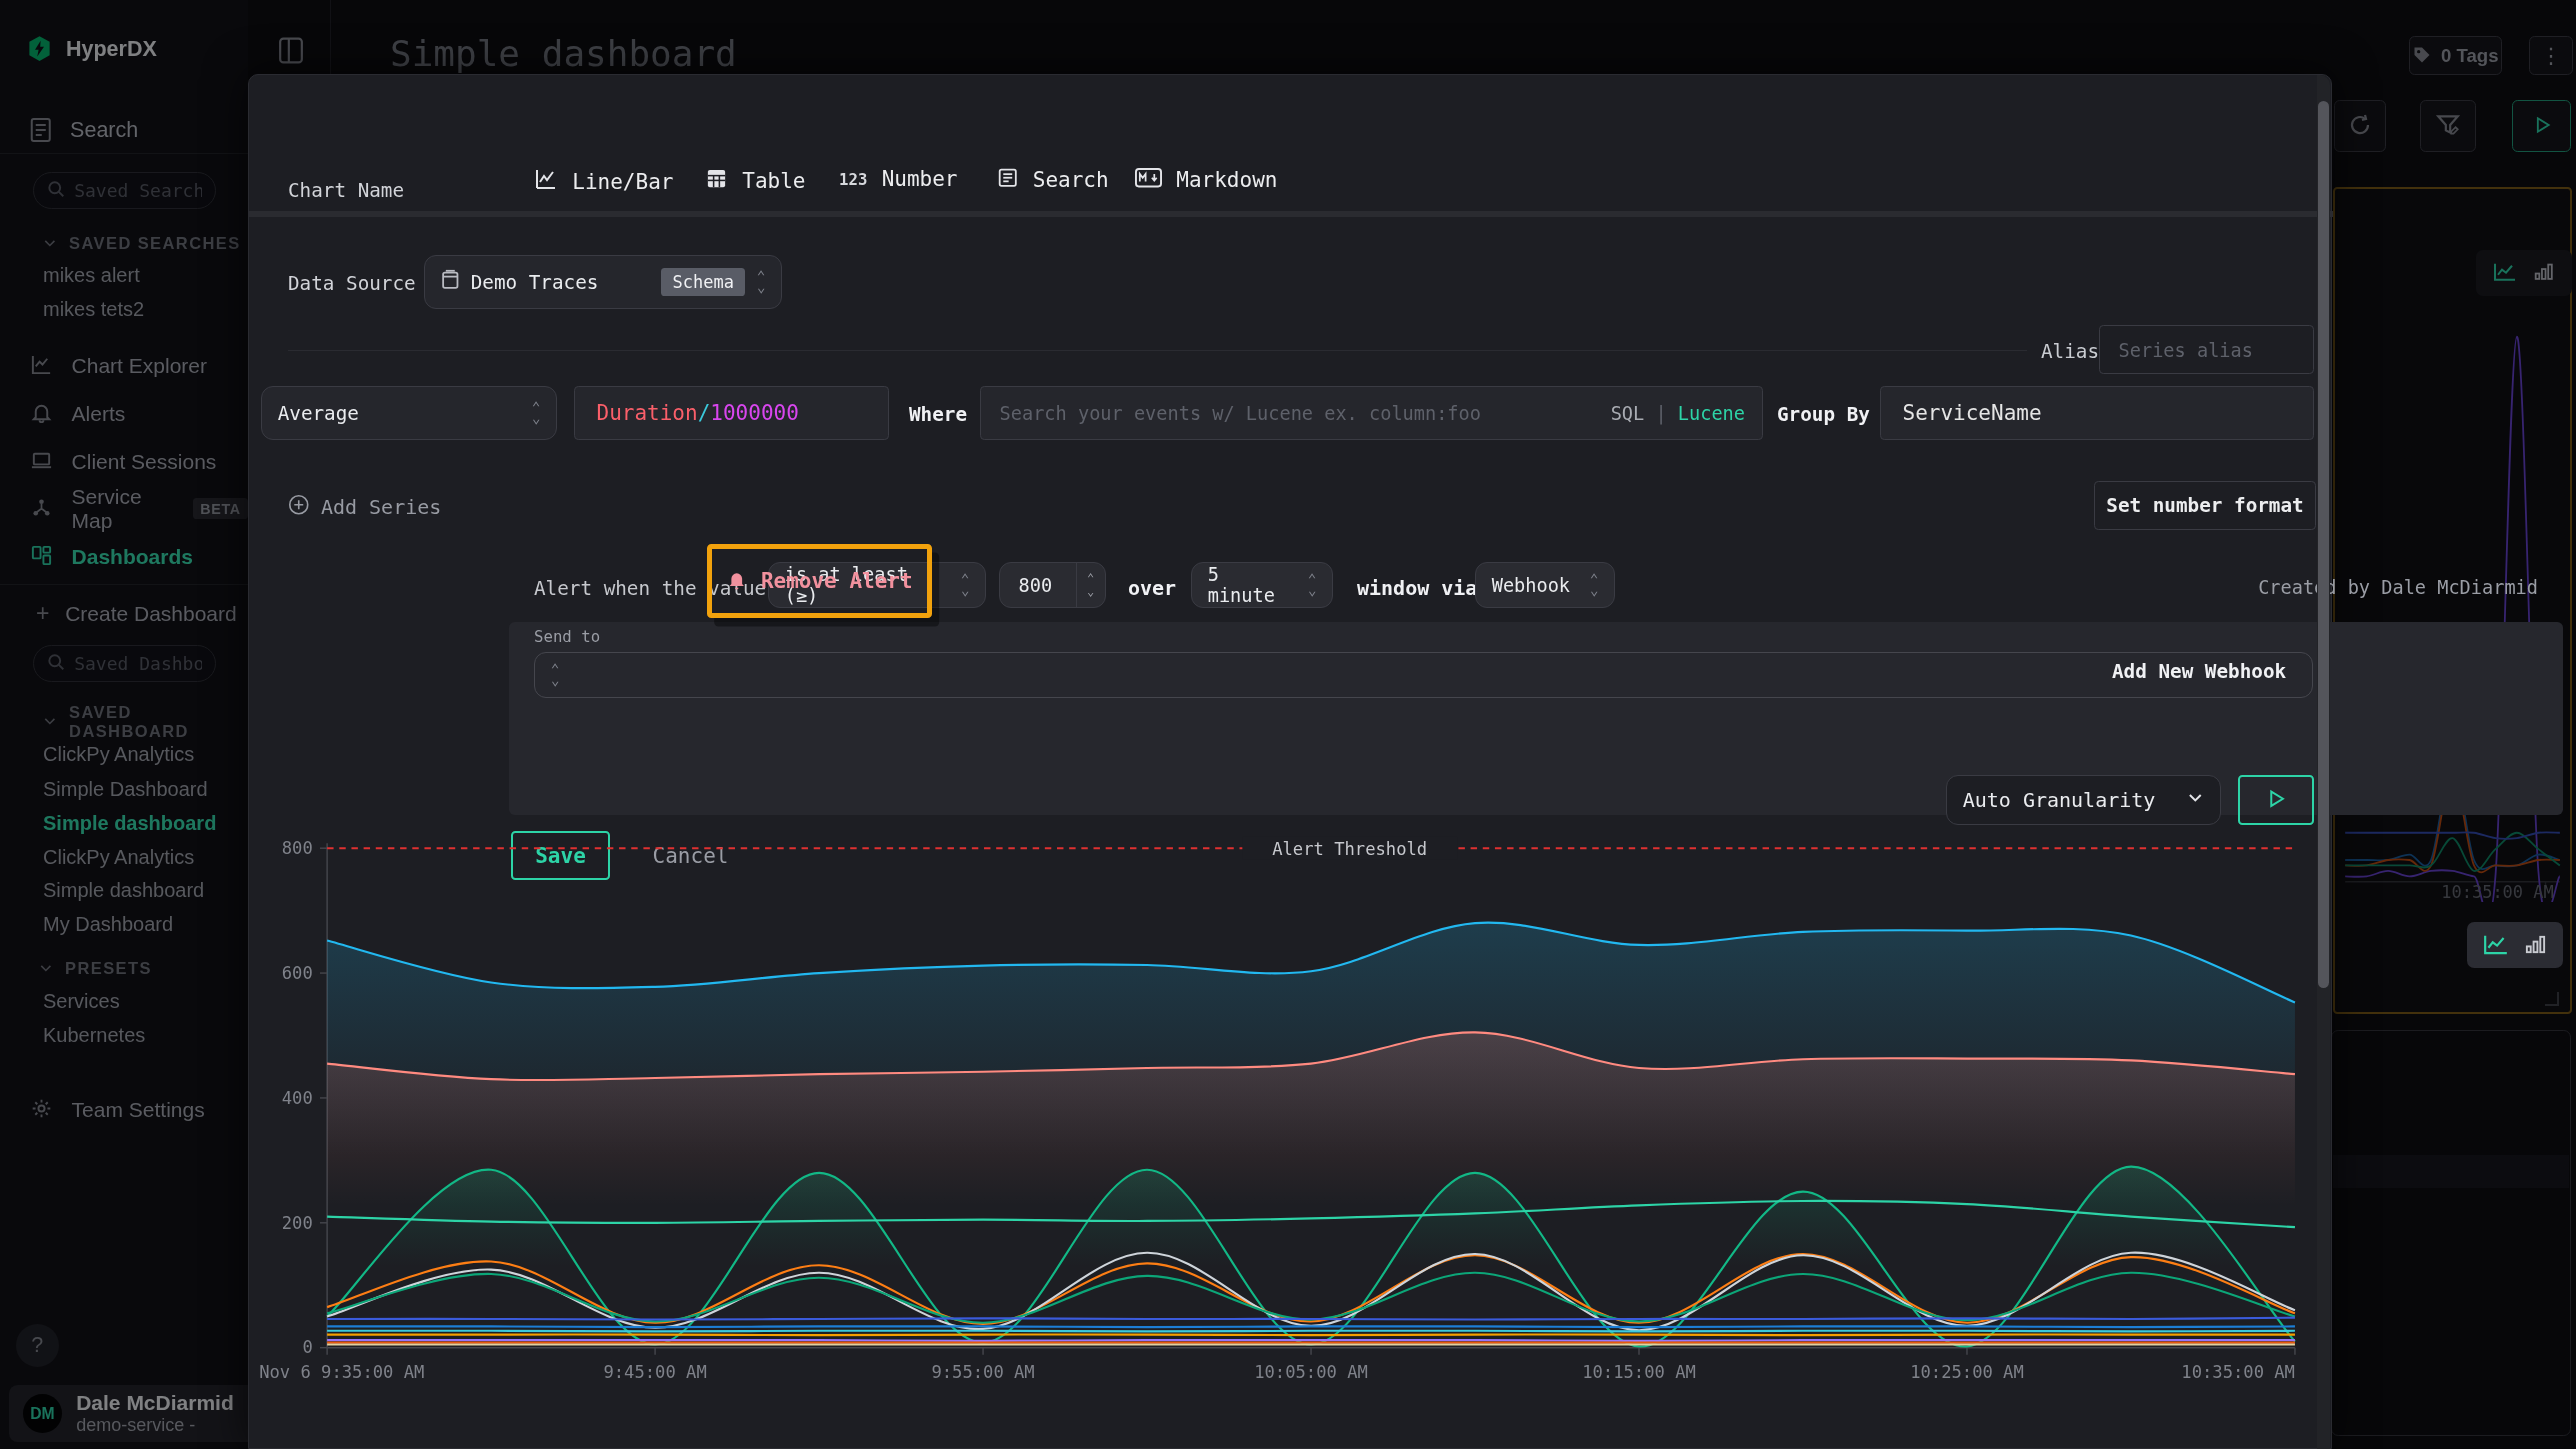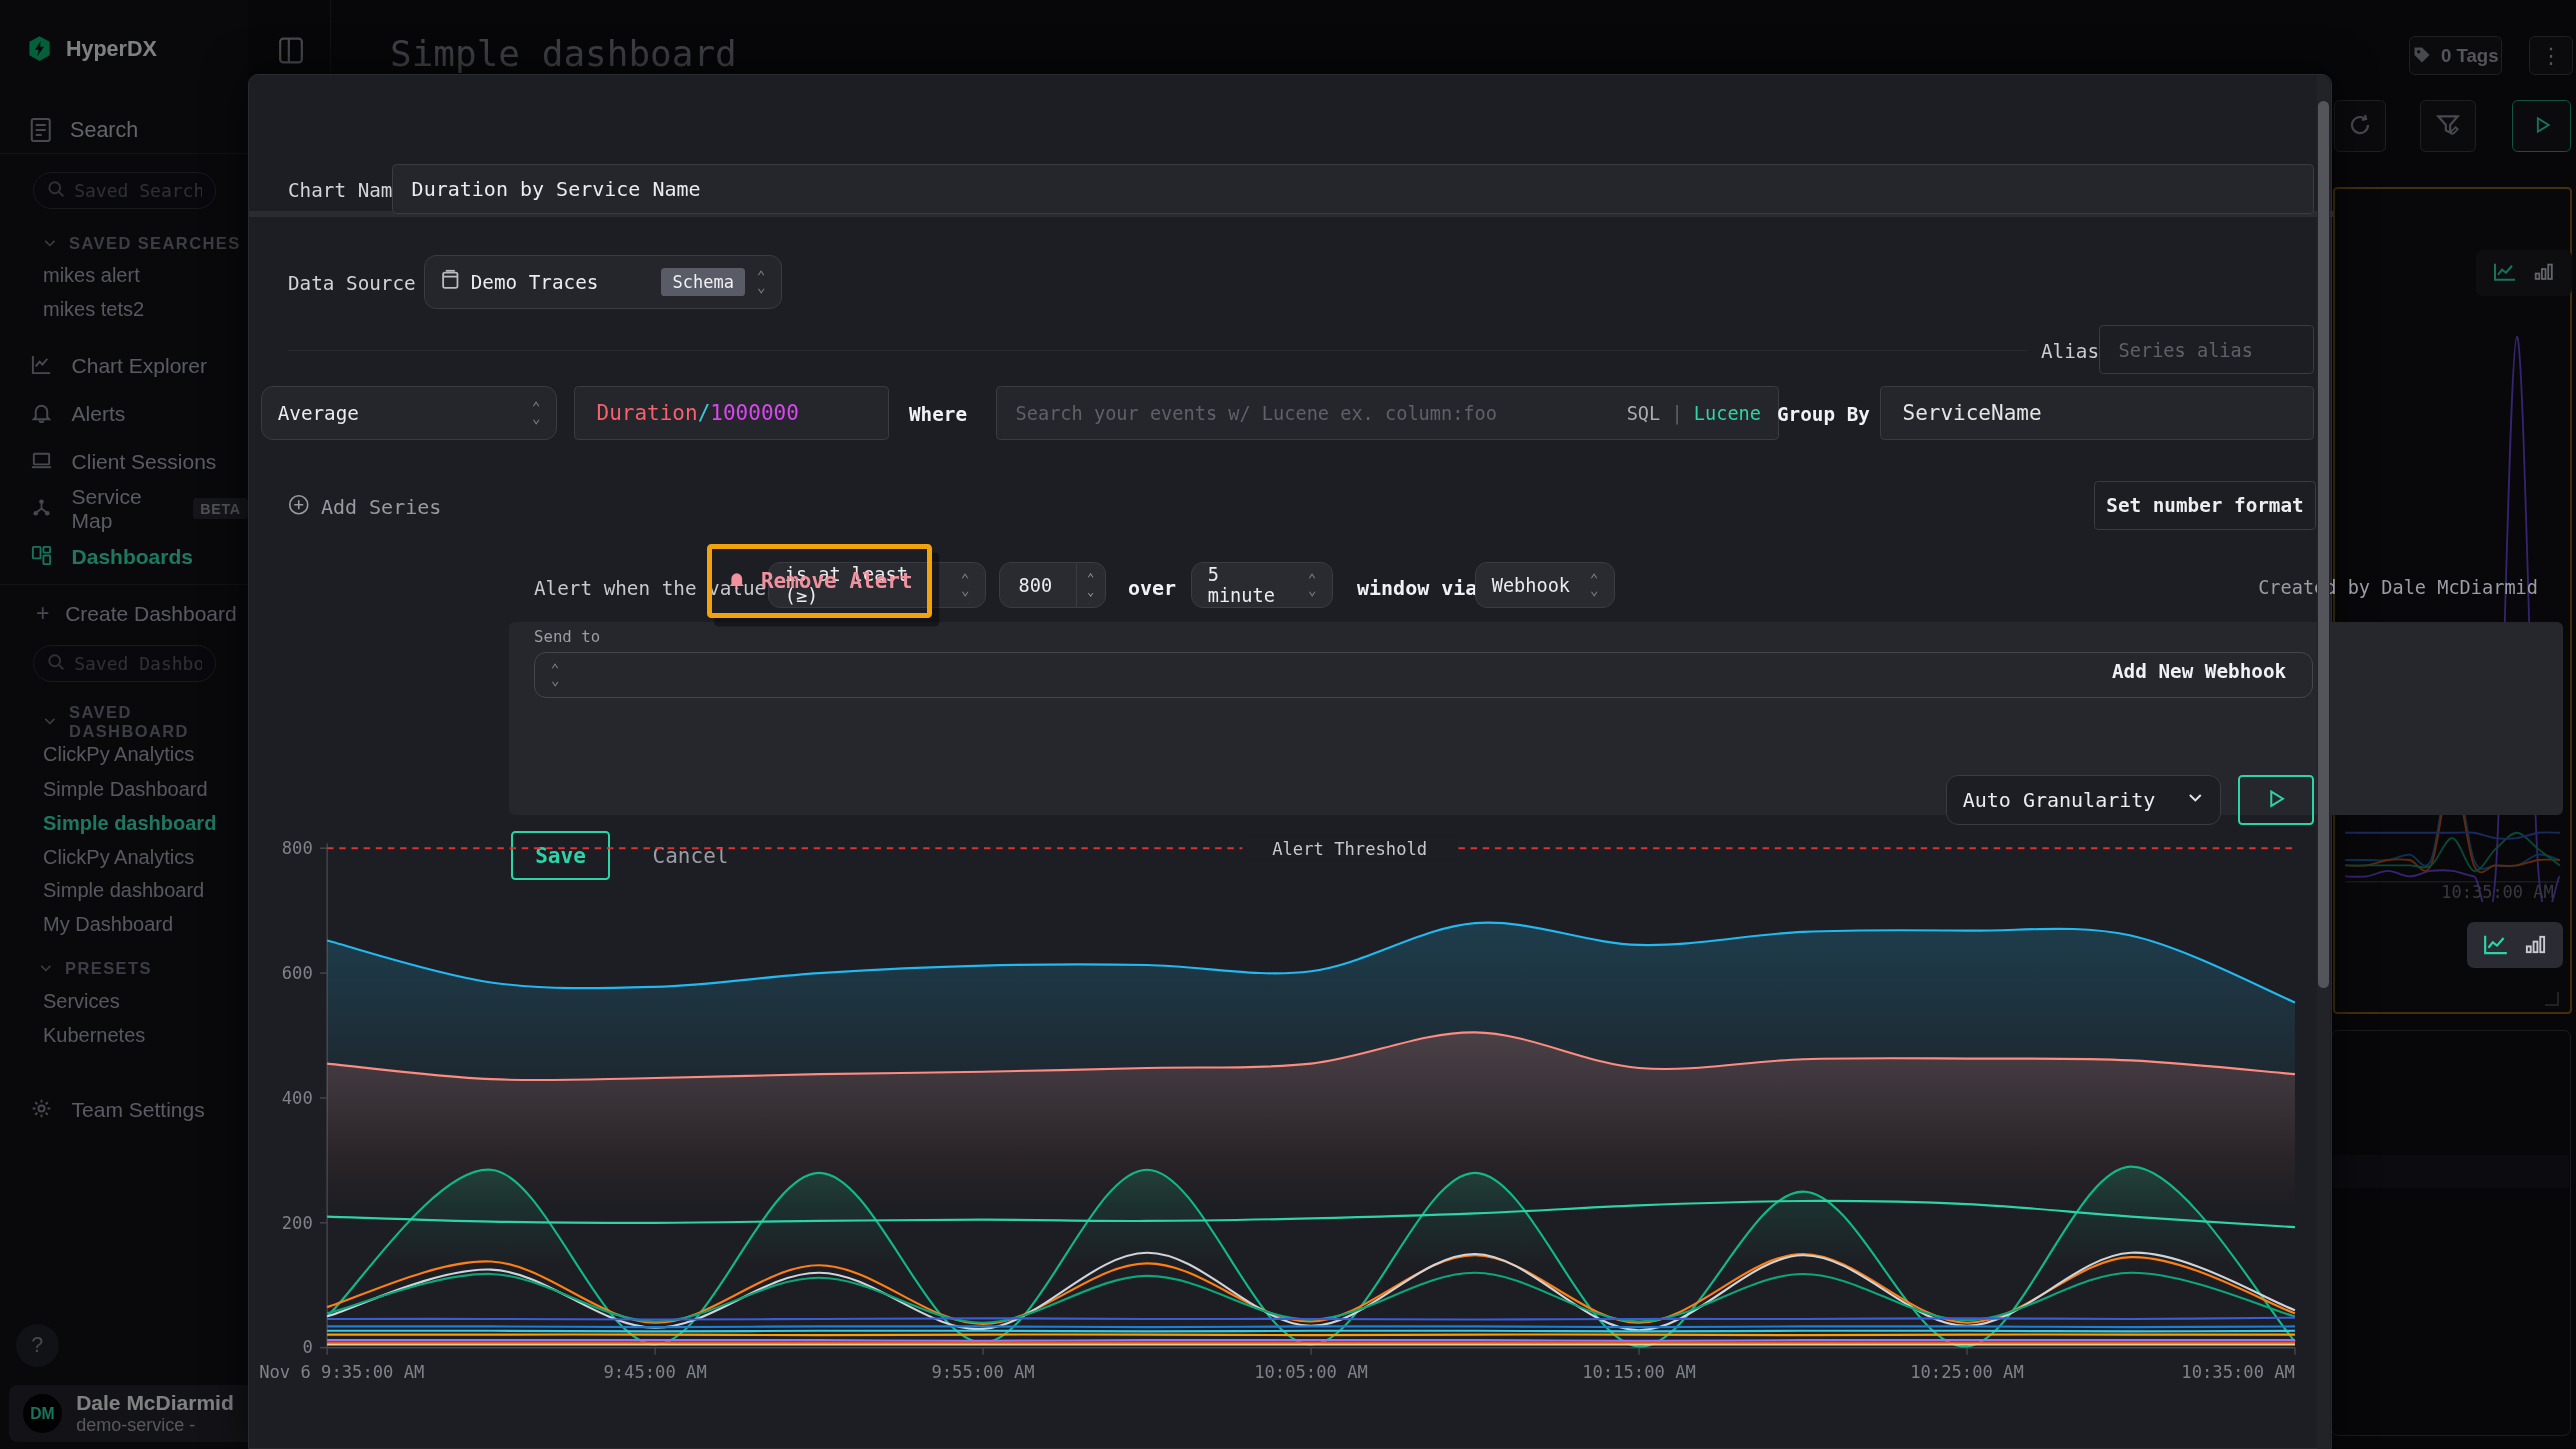--- a/index.html
+++ b/index.html
@@ -380,23 +380,20 @@
             <rect x="1" y="1" width="26" height="18" rx="3" fill="none" stroke="#e3e4e8" stroke-width="2"></rect>
             <path d="M5 14V6l3 4 3-4v8" fill="none" stroke="#e3e4e8" stroke-width="1.8"></path>
             <path d="M20 6v6M17.5 10l2.5 3 2.5-3" fill="none" stroke="#e3e4e8" stroke-width="1.8"></path>
           </svg></span>
       <span>Markdown</span>
     </div>
     <div class="tab-underline"></div>
     <div class="tabs-div"></div>
 
     <div class="abs fld-label mono" style="left:39px;top:104px;">Chart Name</div>
-    <div class="input-box" style="left:143px;top:89px;width:1922px;height:50px;">
-      <input type="text" value="Duration by Service Name" style="">
-    </div>
 
     <div class="abs fld-label mono" style="left:39px;top:197px;">Data Source</div>
     <div class="selectish" style="left:175px;top:180px;width:358px;height:54px;">
       <span><svg width="18.6" height="21.5" viewBox="0 0 20 24">
             <rect x="2" y="4" width="16" height="17" rx="2" fill="none" stroke="#b9bbc2" stroke-width="2"></rect>
             <line x1="2" y1="8.5" x2="18" y2="8.5" stroke="#b9bbc2" stroke-width="2"></line>
             <line x1="5" y1="2" x2="15" y2="2" stroke="#b9bbc2" stroke-width="2"></line>
           </svg></span>
       <span class="grow">Demo Traces</span>
       <span class="badge-schema mono">Schema</span>
@@ -412,21 +409,21 @@
     <div class="selectish" style="left:12px;top:311px;width:296px;height:54px;">
       <span class="grow">Average</span>
       <span class="updown">⌃<span style="transform:rotate(180deg);">⌃</span></span>
     </div>
     <div class="input-box mono" style="left:325px;top:311px;width:315px;height:54px;font-size:21px;padding:0 21.5px;">
       <span style="color:#fa5f6a;">Duration</span>
         <span style="color:#3bc9db;">/</span>
         <span style="color:#d946ef;">1000000</span>
     </div>
     <div class="abs fld-label mono bold-white" style="left:660px;top:328px;">Where</div>
-    <div class="input-box" style="left:731px;top:311px;width:783px;height:54px;margin-left:16px;">
+    <div class="input-box" style="left:731px;top:311px;width:783px;height:54px;">
       <input type="text" placeholder="Search your events w/ Lucene ex. column:foo" style="">
       <span class="mono" style="font-size:18.6px;white-space:nowrap;padding-right:17px;">
         <span style="color:#a9acb3;">SQL</span>
         <span style="color:#5e616a;"> | </span><span style="color:#2dd4a7;">Lucene</span>
       </span>
     </div>
     <div class="abs fld-label mono bold-white" style="left:1528px;top:328px;">Group By</div>
     <div class="input-box mono" style="left:1631px;top:311px;width:434px;height:54px;font-size:21px;padding:0 21.5px;">
       <span style="color:#e5e5e5;">ServiceName</span>
     </div>

